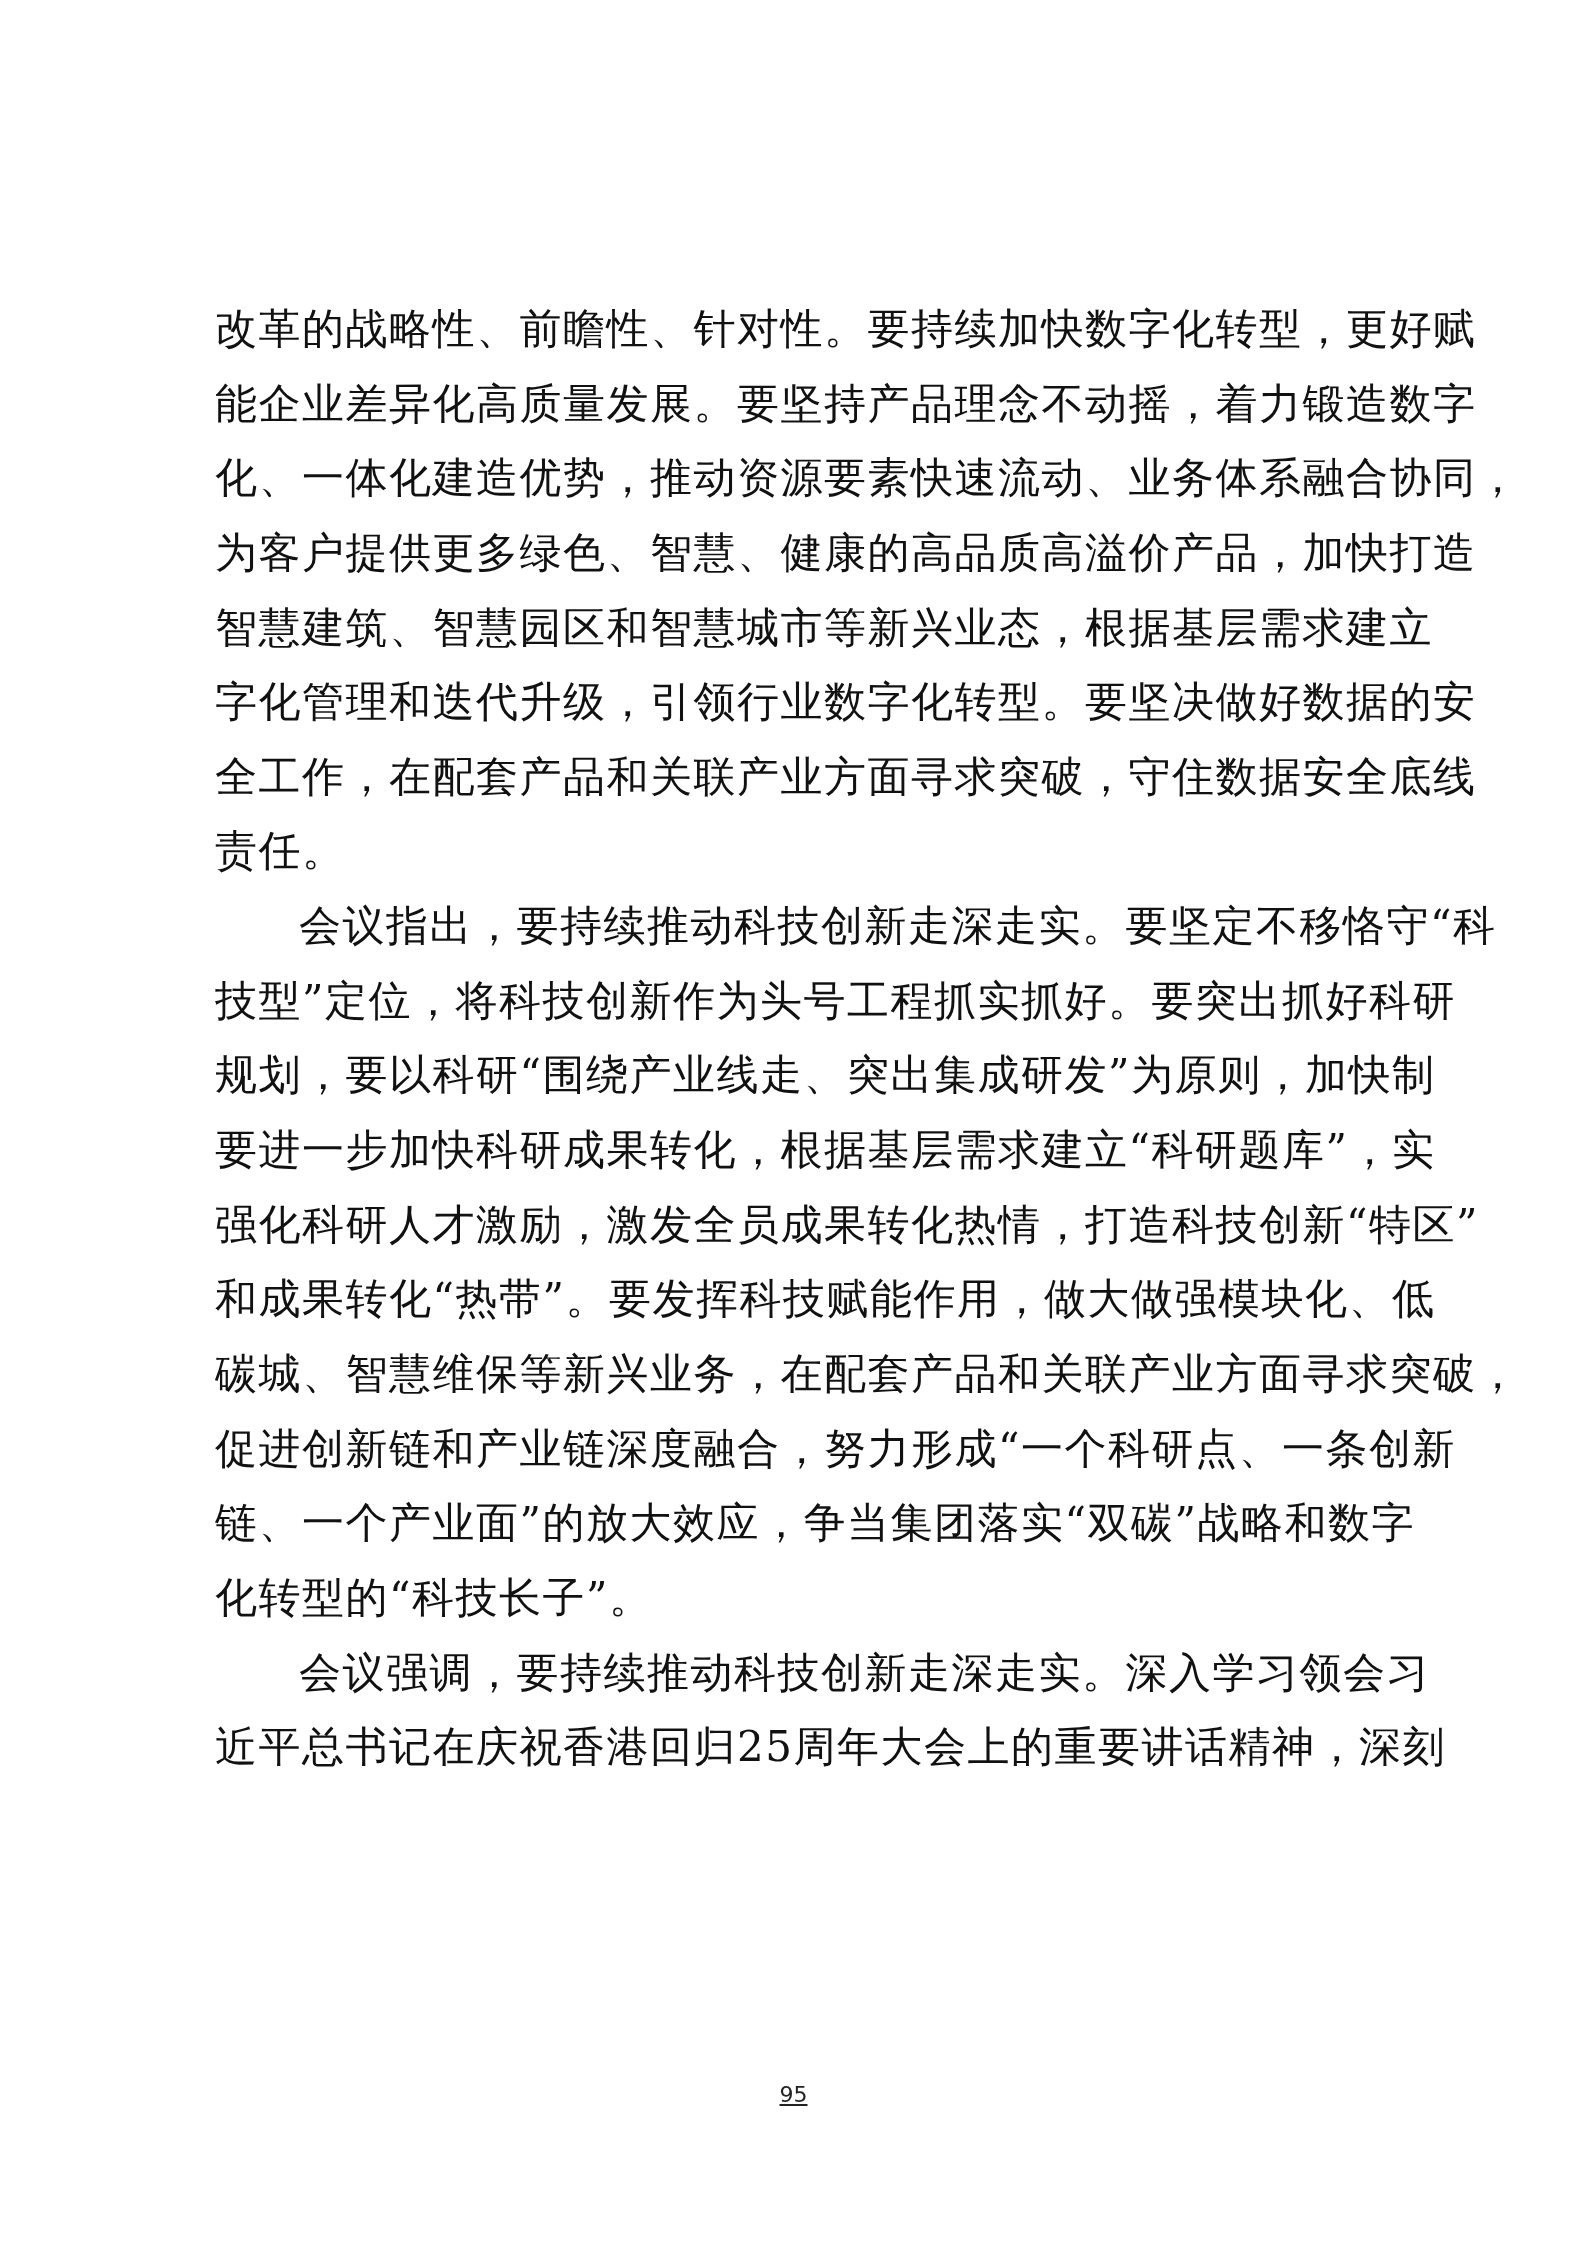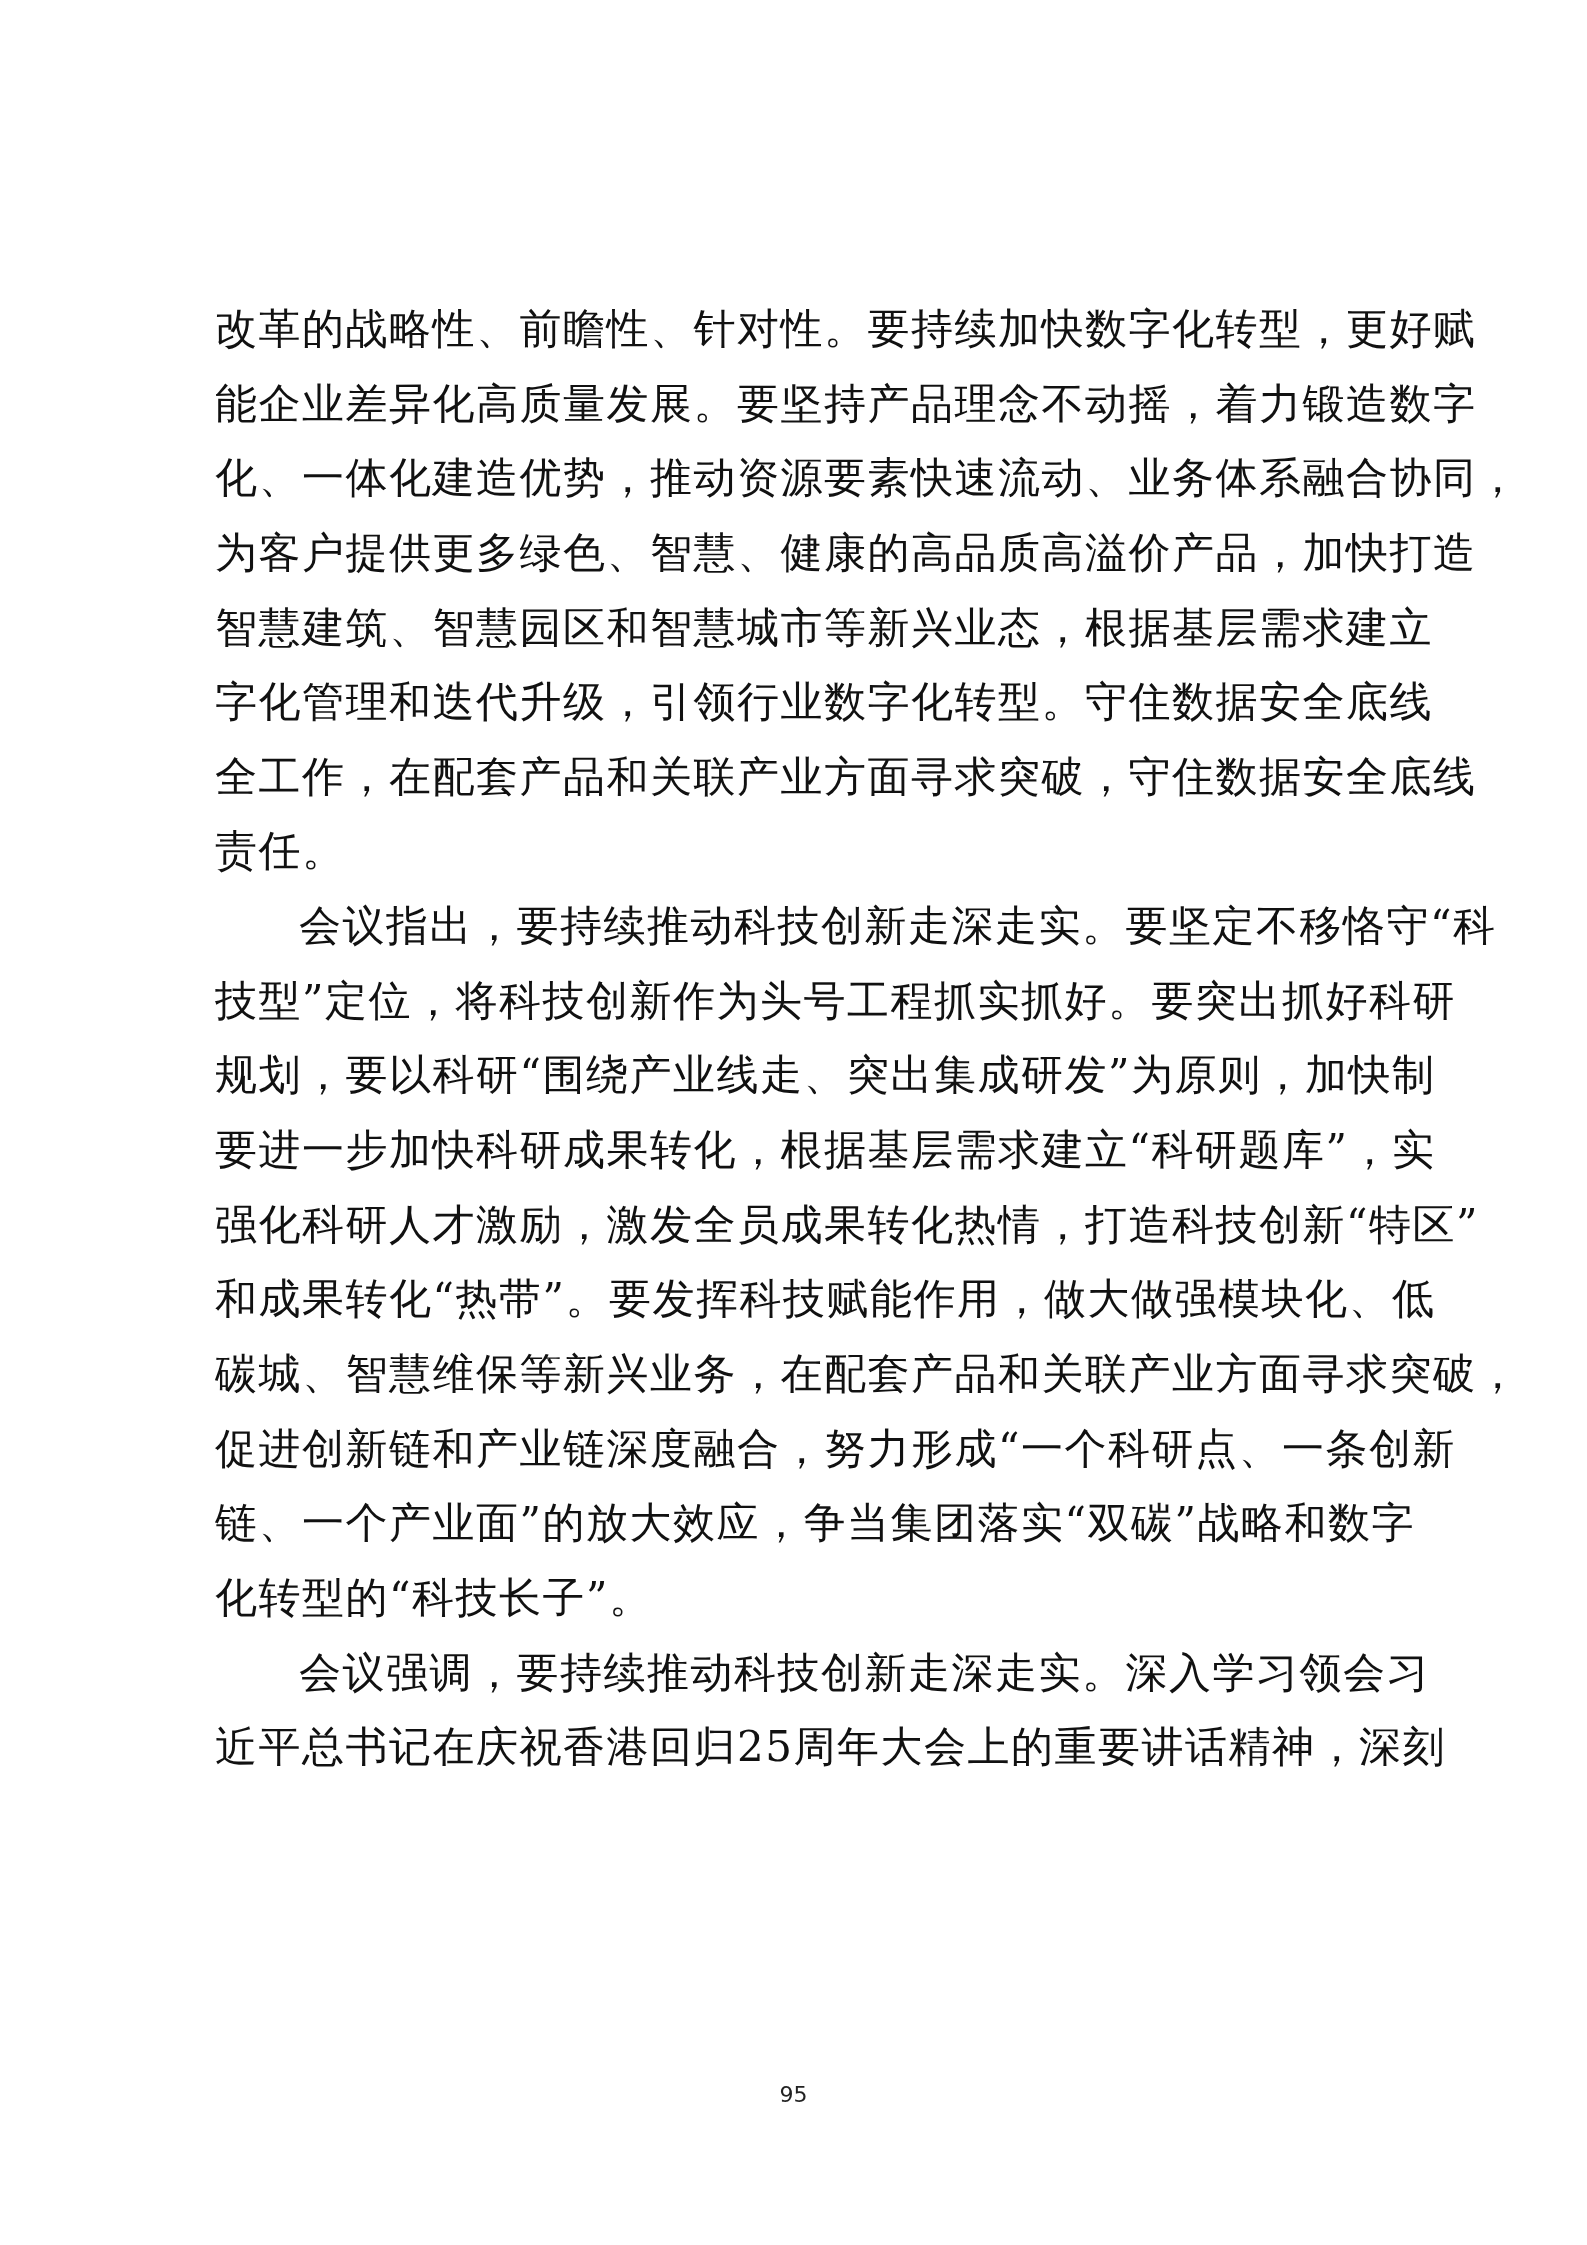--- a/index.html
+++ b/index.html
@@ -47,34 +47,35 @@
   }
   .page-number {
     position: absolute;
     left: 0;
     width: 1587px;
     top: 2082px;
     text-align: center;
     font-family: "DejaVu Sans", "Liberation Sans", sans-serif;
     font-size: 22px;
     color: #222222;
+    text-decoration: underline;
   }
 </style>
 </head>
 <body>
 
 <div class="page">
   <div class="body-text">
 
     <span class="line">改革的战略性、前瞻性、针对性。要持续加快数字化转型，更好赋</span>
     <span class="line">能企业差异化高质量发展。要坚持产品理念不动摇，着力锻造数字</span>
     <span class="line">化、一体化建造优势，推动资源要素快速流动、业务体系融合协同，</span>
     <span class="line">为客户提供更多绿色、智慧、健康的高品质高溢价产品，加快打造</span>
     <span class="line">智慧建筑、智慧园区和智慧城市等新兴业态，根据基层需求建立</span>
-    <span class="line">字化管理和迭代升级，引领行业数字化转型。守住数据安全底线</span>
+    <span class="line">字化管理和迭代升级，引领行业数字化转型。要坚决做好数据的安</span>
     <span class="line">全工作，在配套产品和关联产业方面寻求突破，守住数据安全底线</span>
     <span class="line last">责任。</span>
 
     <span class="line indent">会议指出，要持续推动科技创新走深走实。要坚定不移恪守“科</span>
     <span class="line">技型”定位，将科技创新作为头号工程抓实抓好。要突出抓好科研</span>
     <span class="line">规划，要以科研“围绕产业线走、突出集成研发”为原则，加快制</span>
     <span class="line">要进一步加快科研成果转化，根据基层需求建立“科研题库”，实</span>
     <span class="line">强化科研人才激励，激发全员成果转化热情，打造科技创新“特区”</span>
     <span class="line">和成果转化“热带”。要发挥科技赋能作用，做大做强模块化、低</span>
     <span class="line">碳城、智慧维保等新兴业务，在配套产品和关联产业方面寻求突破，</span>

